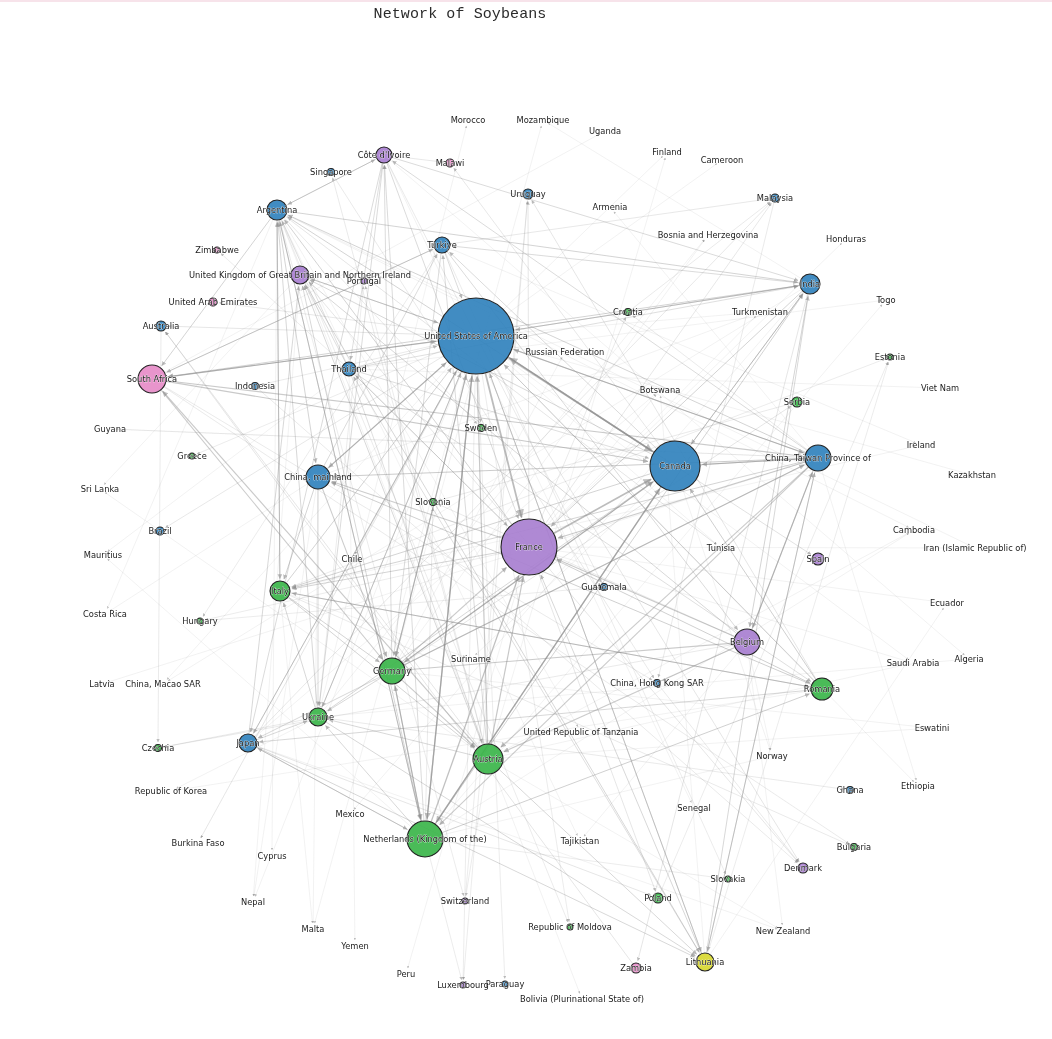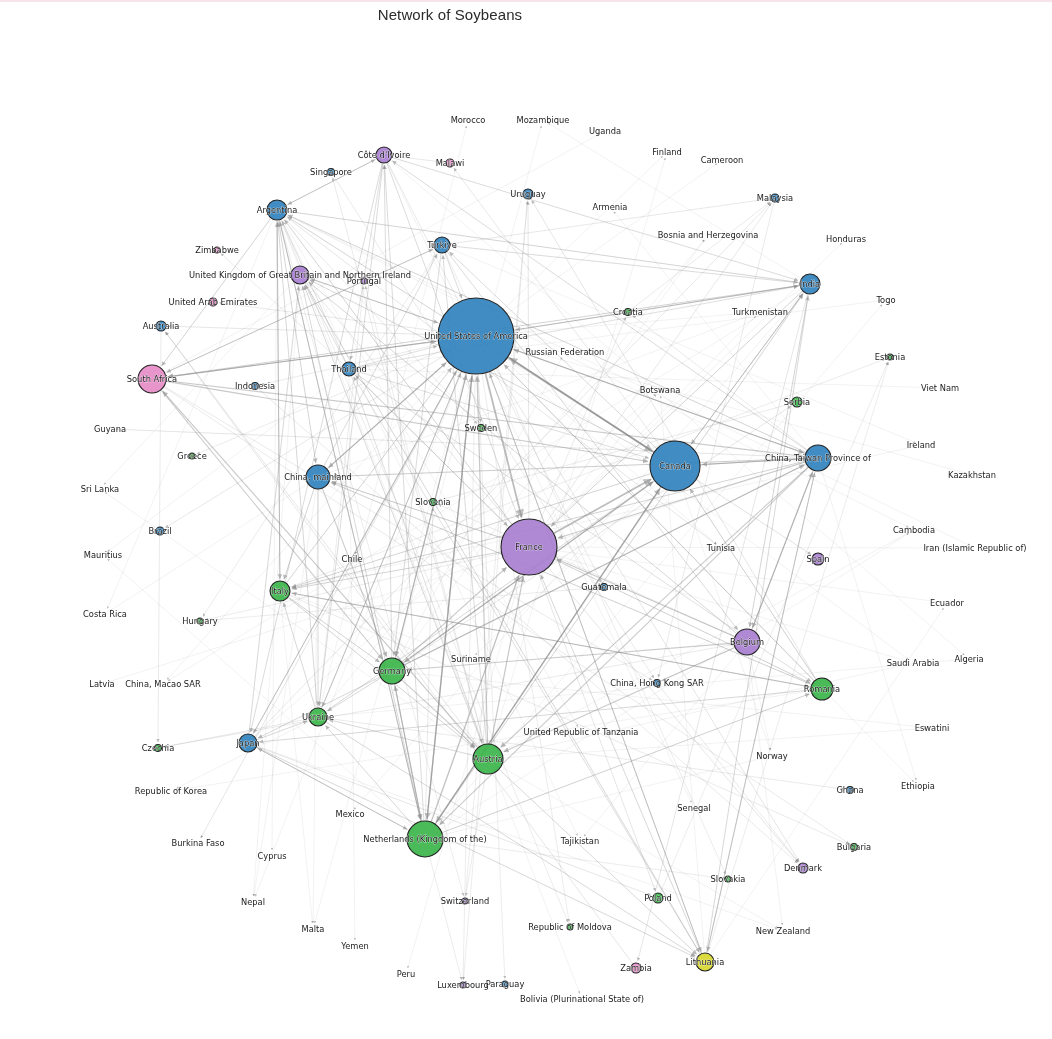--- a/index.html
+++ b/index.html
@@ -23,26 +23,26 @@
   #top-rule {
     position: absolute;
     top: 0; left: 0;
     width: 1052px;
     height: 2px;
     background: #f7e3ea;
   }
   #chart-title {
     position: absolute;
     top: 6px;
-    left: 0;
+    left: 10px;
     width: 900px;
     text-align: center;
     font-size: 15px;
     color: #2b2b2b;
-    font-family: Liberation Sans, sans-serif;
+    font-family: Liberation Mono, monospace;
     letter-spacing: 0.1px;
   }
   #graph-svg {
     position: absolute;
     top: 0;
     left: 0;
     width: 1052px;
     height: 1039px;
     display: block;
   }

